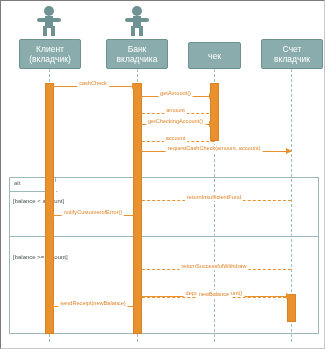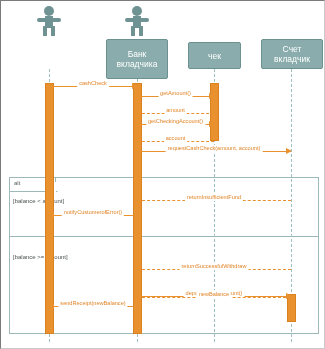--- a/index.html
+++ b/index.html
@@ -169,29 +169,31 @@
     <div class="guard" style="left: 12px; top: 197px;">[balance &lt; amount]</div>
     <div class="guard" style="left: 12px; top: 253px;">[balance &gt;= amount]</div>
     <div class="actor" style="left: 35px; top: 5px;">
       <div class="head"></div>
       <div class="body"></div>
       <div class="arms"></div>
       <div class="legL"></div>
       <div class="legR"></div>
     </div>
     <div class="lifeline" style="left: 48px; top: 68px; height: 273px;"></div>
+    <div class="lifebox" style="left: 18px; top: 38px; width: 62px; height: 30px;">Клиент
+(вкладчик)</div>
     <div class="actor" style="left: 123px; top: 5px;">
       <div class="head"></div>
       <div class="body"></div>
       <div class="arms"></div>
       <div class="legL"></div>
       <div class="legR"></div>
     </div>
     <div class="lifeline" style="left: 136px; top: 68px; height: 273px;"></div>
-    <div class="lifebox" style="left: 105px; top: 38px; width: 62px; height: 40px;">Банк
+    <div class="lifebox" style="left: 105px; top: 38px; width: 62px; height: 30px;">Банк
 вкладчика</div>
     <div class="lifeline" style="left: 213px; top: 68px; height: 273px;"></div>
     <div class="lifebox" style="left: 187px; top: 41px; width: 53px; height: 27px;">чек</div>
     <div class="lifeline" style="left: 290px; top: 68px; height: 273px;"></div>
     <div class="lifebox" style="left: 260px; top: 38px; width: 62px; height: 30px;">Счет
 вкладчик</div>
     <div class="activation" style="left: 44px; top: 82px; height: 251px;"></div>
     <div class="activation" style="left: 132px; top: 82px; height: 251px;"></div>
     <div class="activation" style="left: 209px; top: 82px; height: 58px;"></div>
     <div class="activation" style="left: 286px; top: 293px; height: 28px;"></div>

